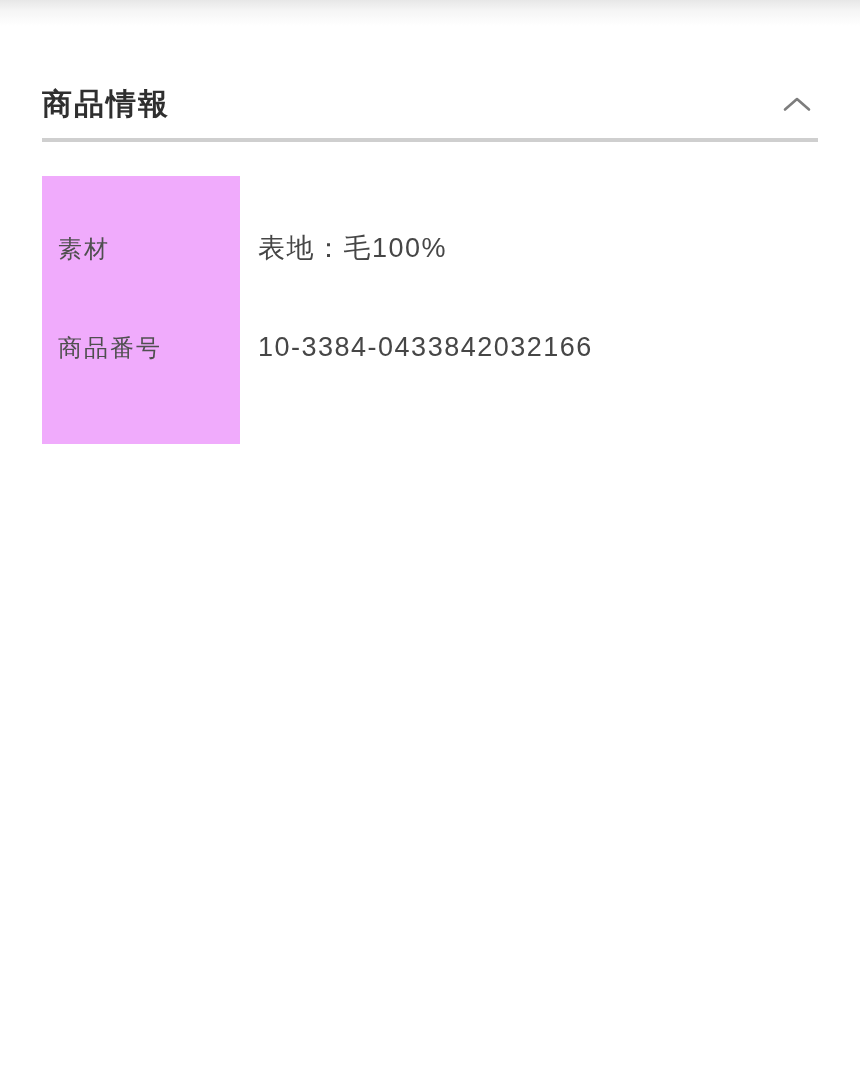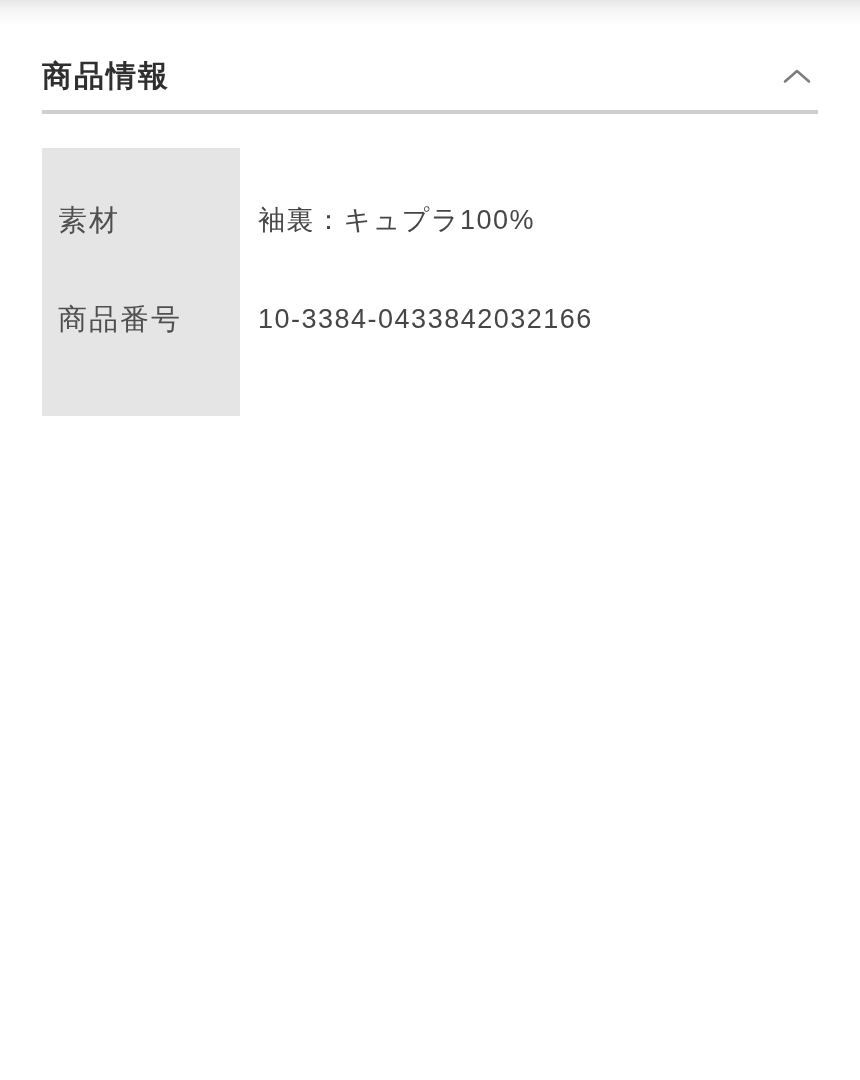--- a/index.html
+++ b/index.html
@@ -12,21 +12,21 @@
   .top-shade {
     height: 26px;
     background: linear-gradient(to bottom, #e7e7e7 0%, #f5f5f5 40%, #ffffff 100%);
   }
   .section { margin: 0 42px; }
 
   .section-header {
     display: flex;
     justify-content: space-between;
     align-items: center;
-    margin-top: 28px;
+    margin-top: 56px;
     cursor: pointer;
   }
   .section-title {
     font-size: 30px;
     font-weight: bold;
     letter-spacing: 2px;
     line-height: 44px;
     color: #2f2f2f;
   }
   .chevron { display: flex; align-items: center; padding-right: 6px; }
@@ -35,23 +35,23 @@
     margin-top: 12px;
     border-bottom: 4px solid #cfcfcf;
   }
 
   .info-table {
     display: grid;
     grid-template-columns: 198px 1fr;
     margin-top: 34px;
   }
   .cell-label {
-    background: #e5e5e5;
+    background: #f0abfc;
     padding: 46px 0 0 16px;
-    font-size: 29px;
+    font-size: 24px;
     line-height: 53px;
     letter-spacing: 2px;
     color: #4f4f4f;
   }
   .cell-value {
     padding: 46px 0 0 18px;
     font-size: 27px;
     line-height: 53px;
     letter-spacing: 1.5px;
     color: #464646;
@@ -85,21 +85,21 @@
       </svg>
     </div>
   </div>
 
   <div class="divider"></div>
 
   <div class="info-table">
 
     <div class="cell-label">素材</div>
     <div class="cell-value">
-      <div>袖裏：キュプラ100%</div>
+      <div>表地：毛100%</div>
     </div>
 
 
 
     <div class="cell-label row-last-pad">商品番号</div>
     <div class="cell-value row-last-pad">10-3384-0433842032166</div>
 
   </div>
 </div>
 

